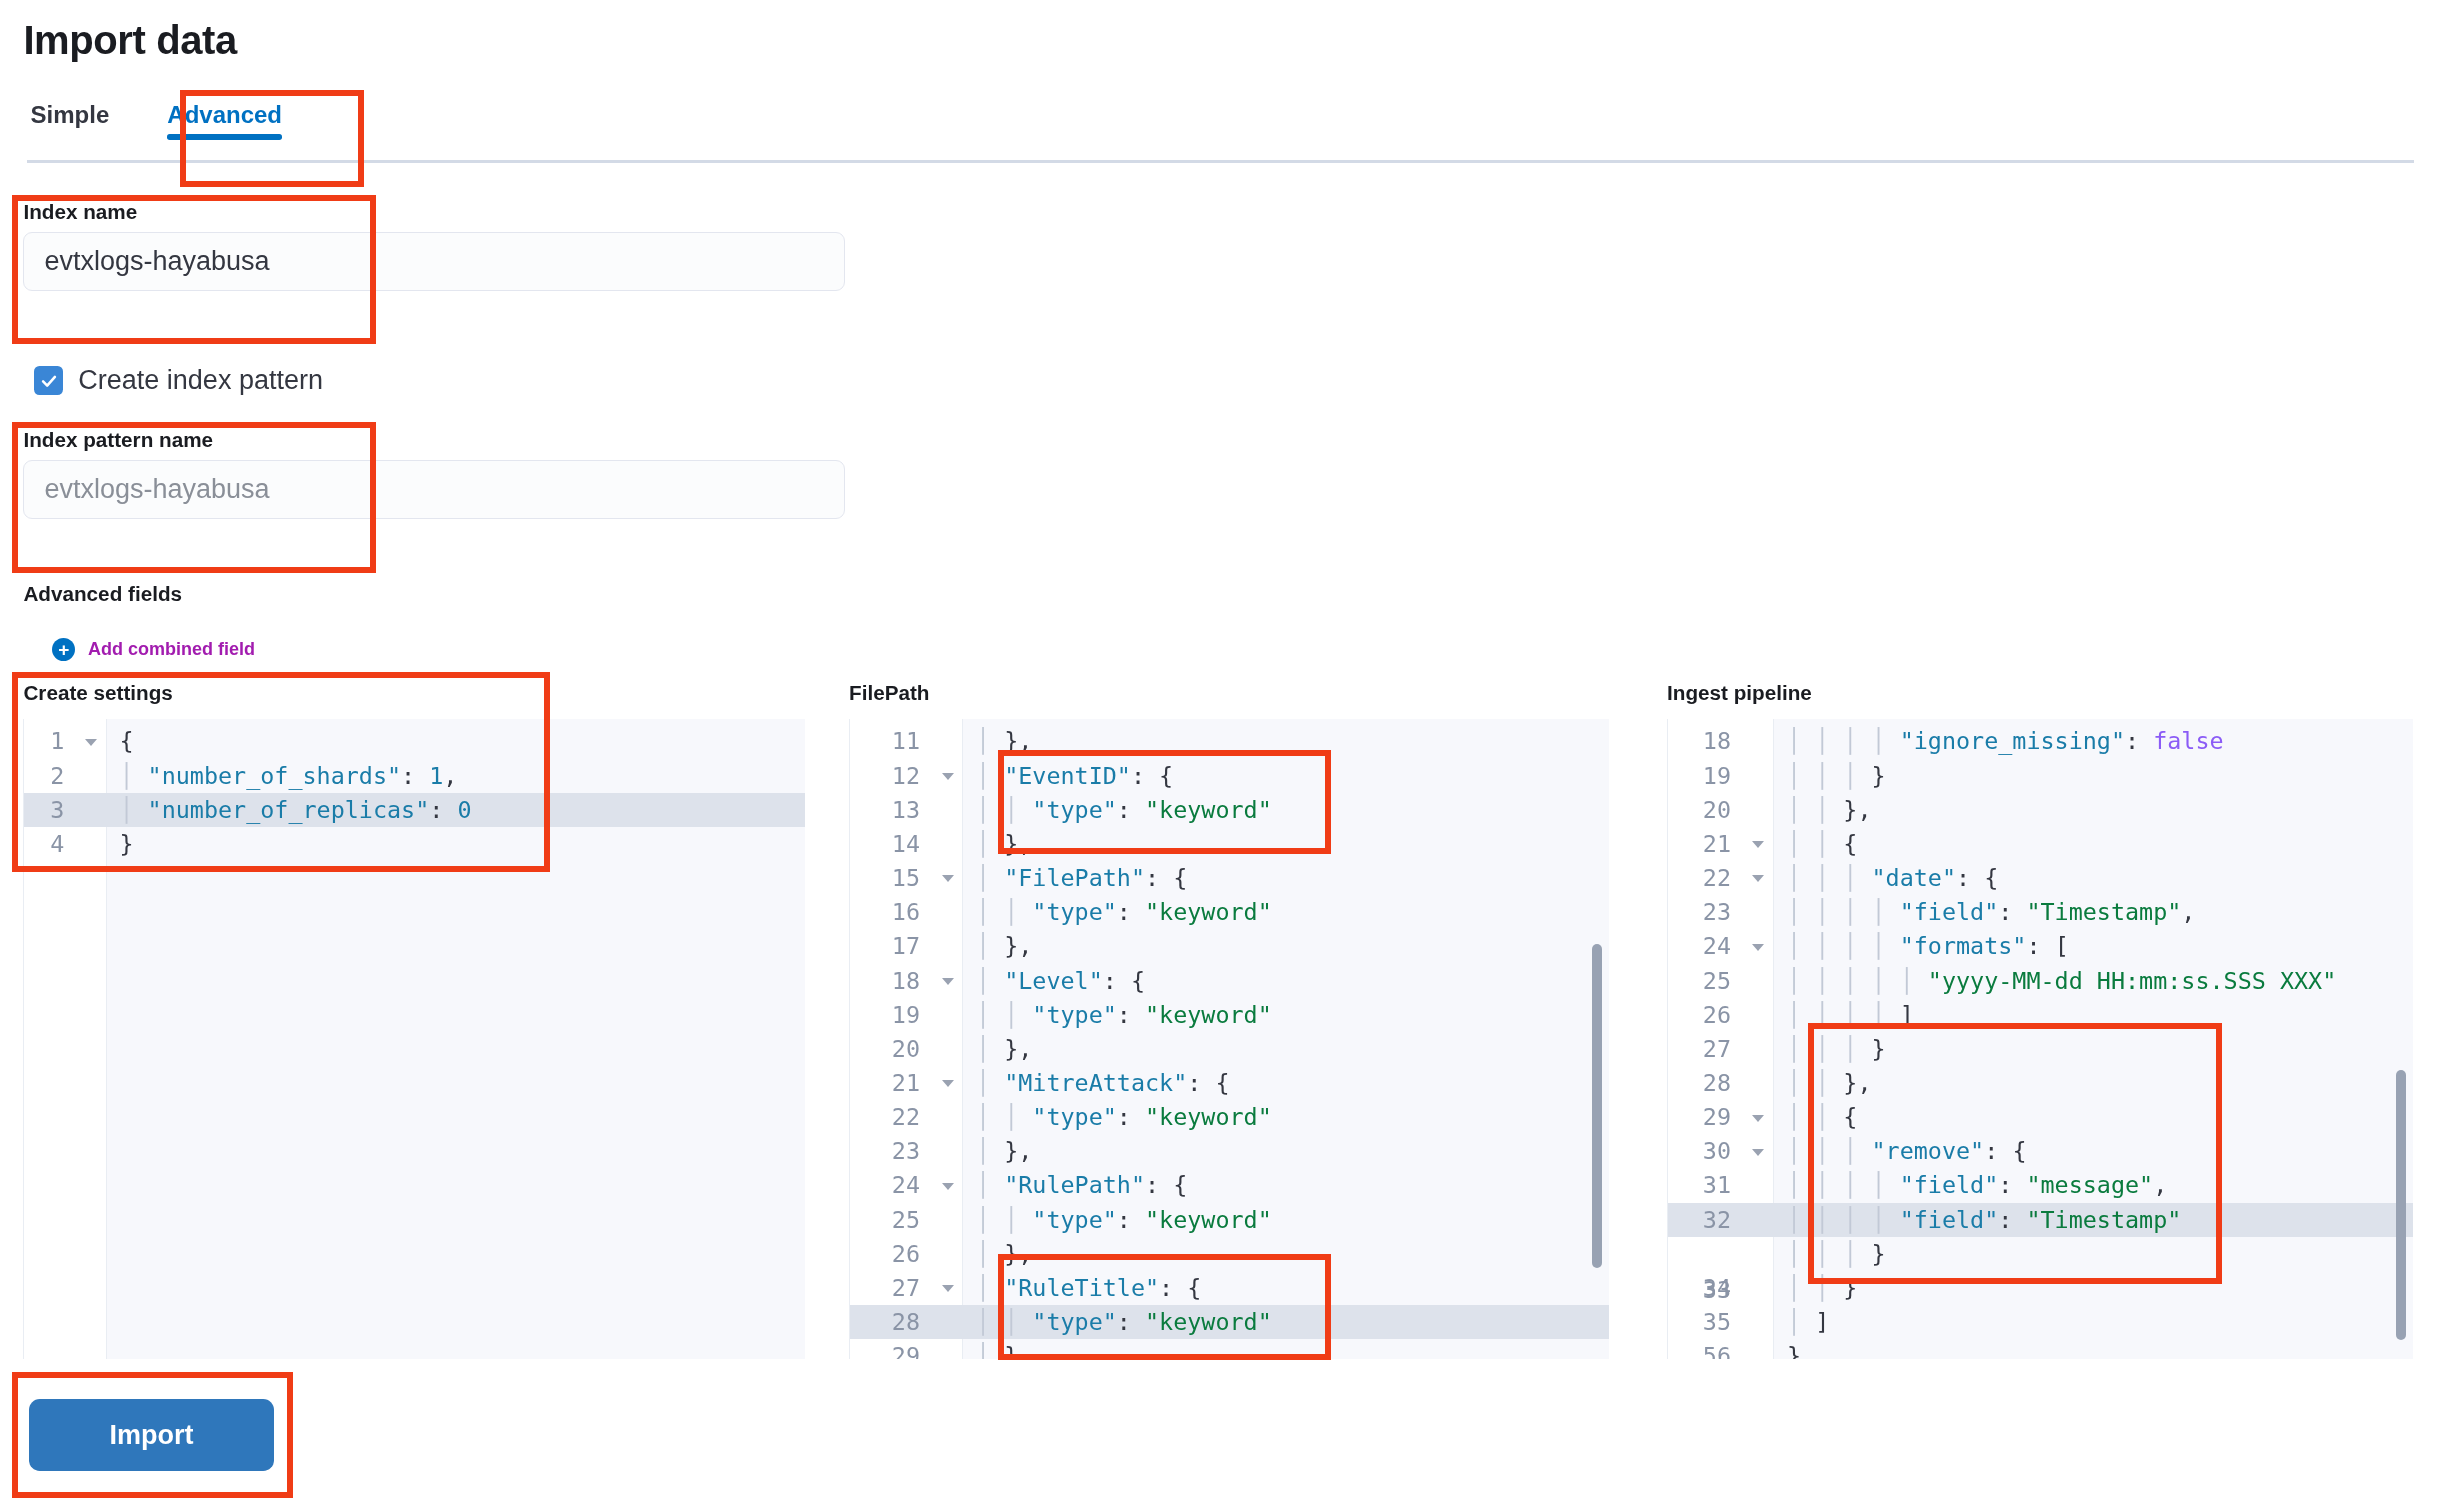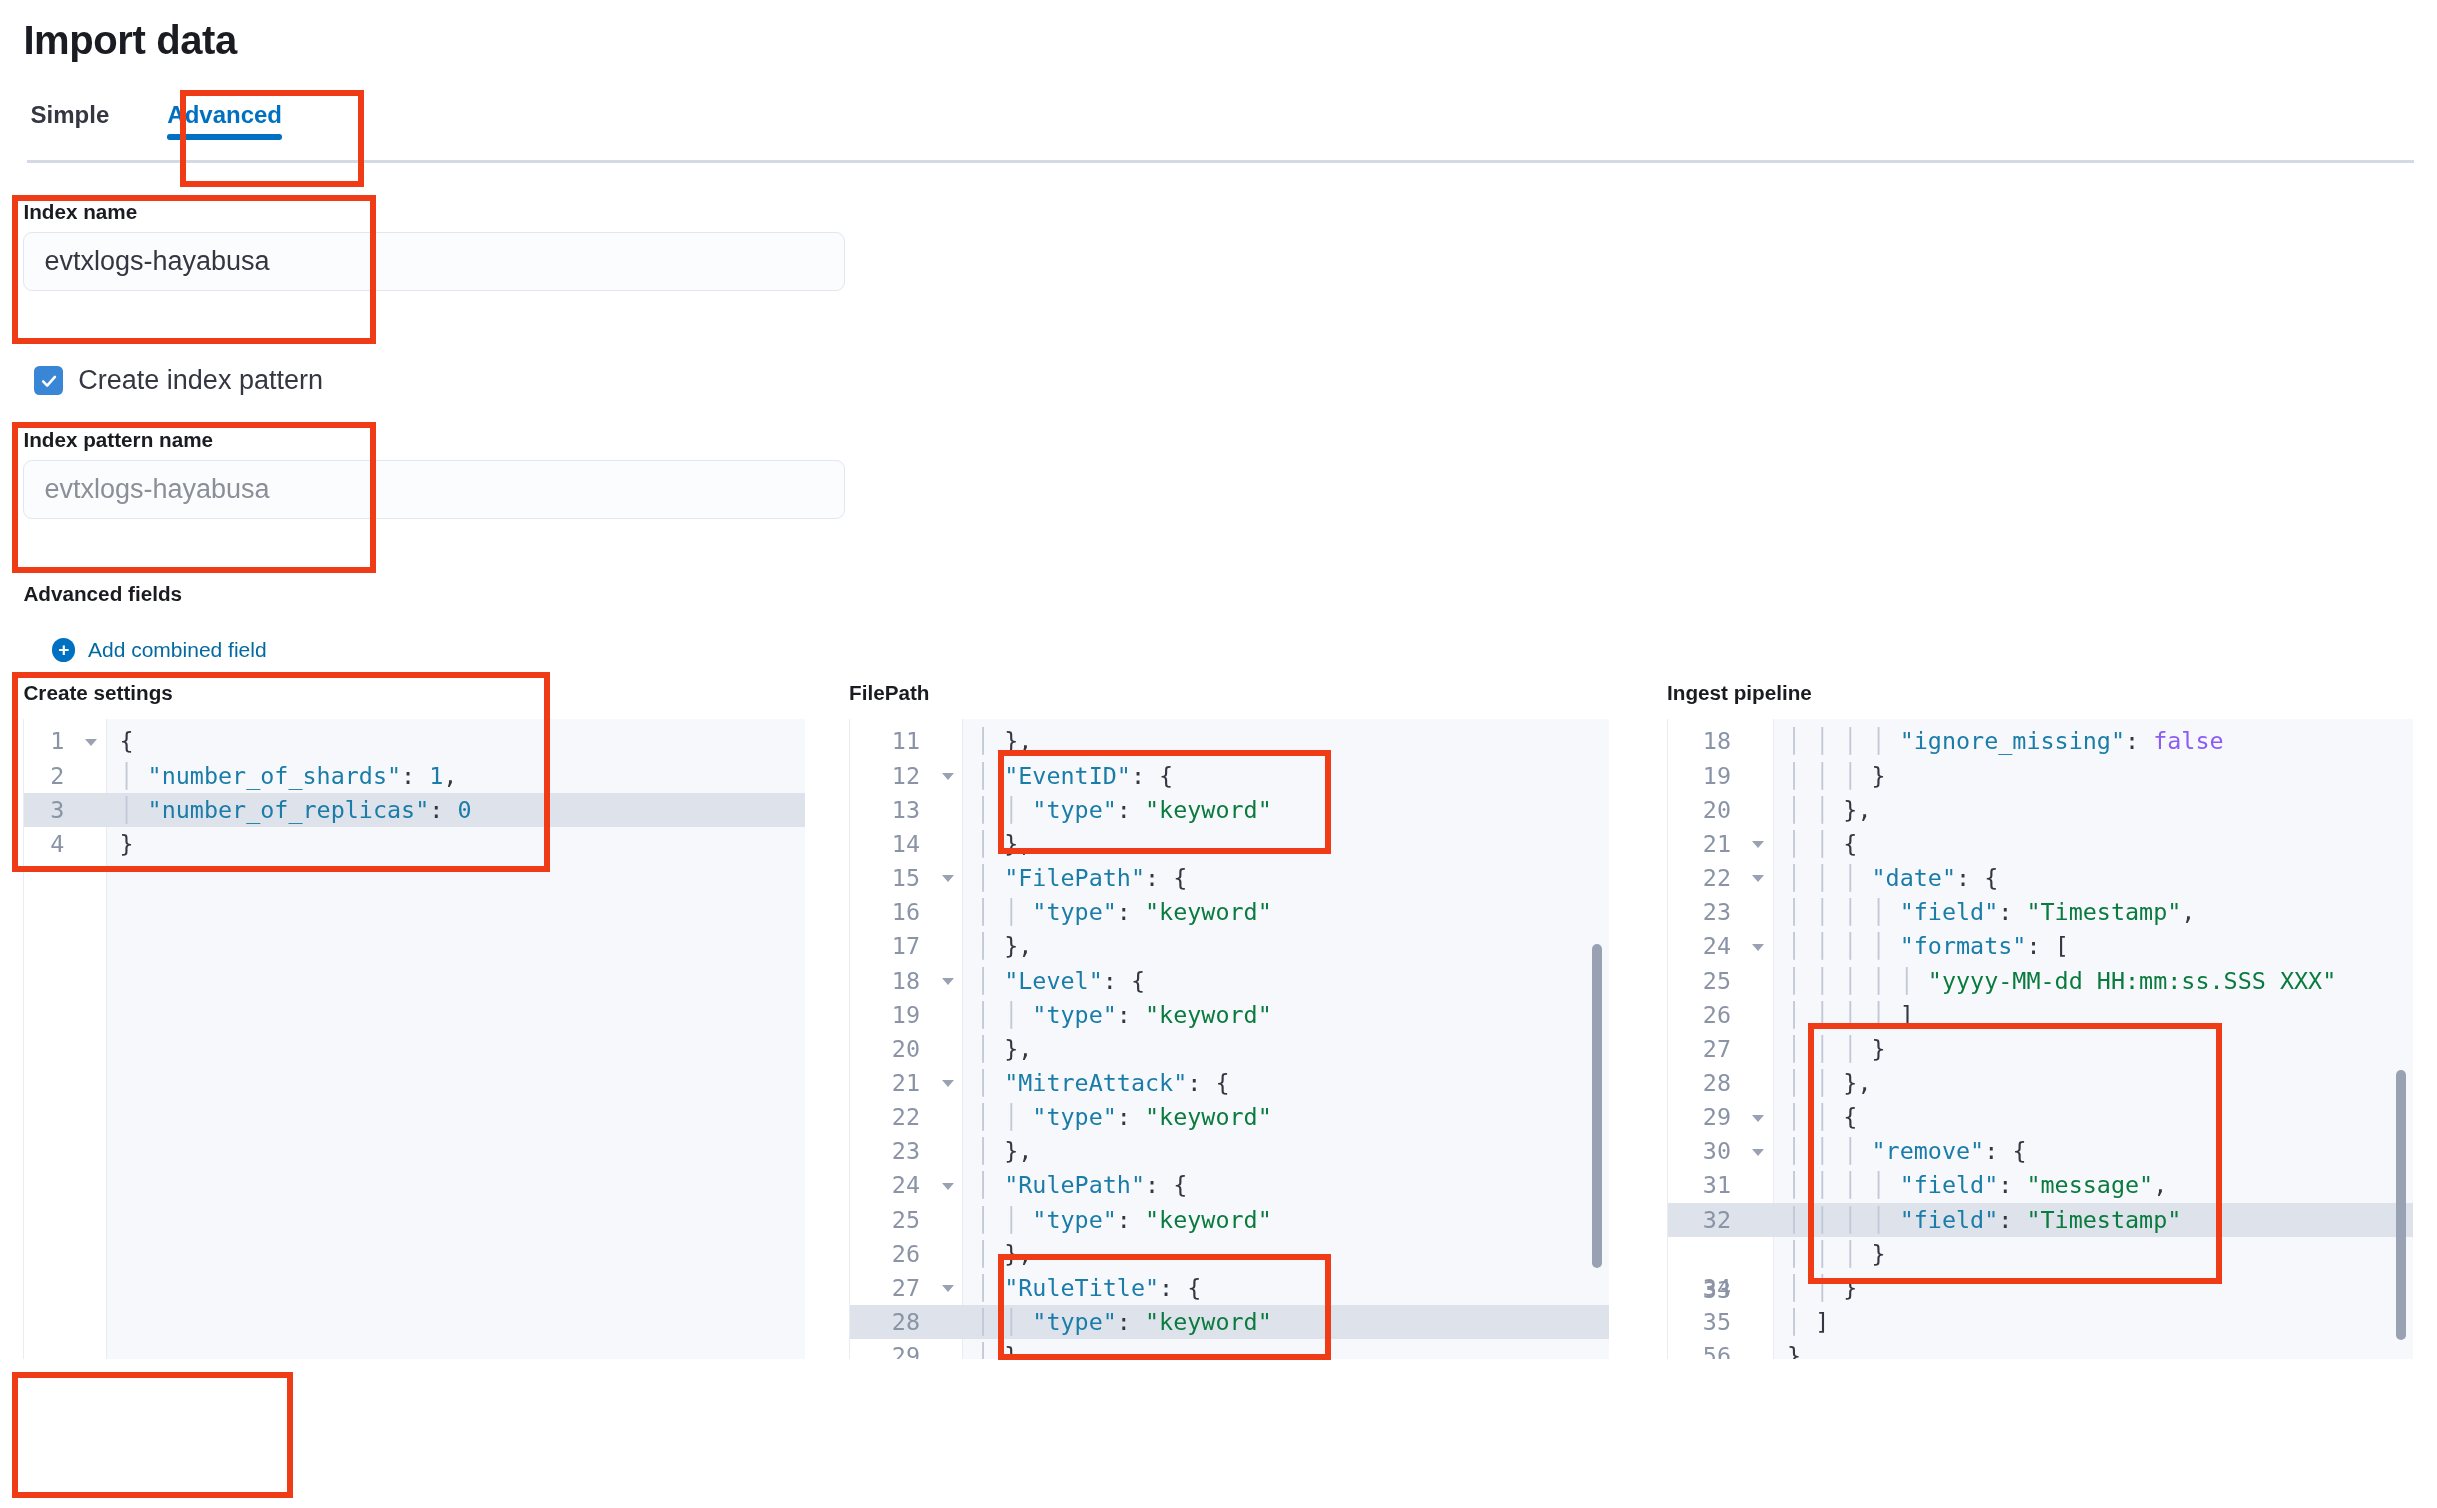--- a/index.html
+++ b/index.html
@@ -68,21 +68,21 @@
   .add-link {
     position: absolute; left: 52px; top: 638px;
     display: flex; align-items: center; gap: 12.6px; cursor: pointer;
   }
   .plus-icon {
     width: 23.4px; height: 23.4px; border-radius: 50%; background: #0071c2;
     display: flex; align-items: center; justify-content: center;
     color: #fff; font-size: 19px; line-height: 1; font-weight: 700;
     flex: 0 0 auto;
   }
-  .add-link-text { font-size: 21px; color: #0369a1; font-weight: 400; }
+  .add-link-text { font-size: 18px; color: #a21caf; font-weight: 700; }
   .panel-title {
     position: absolute; font-size: 20.7px; font-weight: 700; color: #1a1c21;
   }
   .editor {
     position: absolute; background: #f7f8fc; overflow: hidden;
     border-left: 1.8px solid #e9edf3;
     font-family: "DejaVu Sans Mono", monospace;
   }
   .editor .gutter {
     position: absolute; left: 0; top: 0; bottom: 0; width: 83px;
@@ -276,20 +276,21 @@
       <div class="code-line" style="top: 518px; left: 119px;"><span class="tok-guide">│&nbsp;</span><span class="tok-guide">│&nbsp;</span><span class="tok-guide">│&nbsp;</span><span class="tok-punct">}</span></div>
       <div class="ln" style="top: 552px; right: auto; width: 72px; left: 0px; padding-right: 9px;">34</div>
       <div class="code-line" style="top: 552px; left: 119px;"><span class="tok-guide">│&nbsp;</span><span class="tok-guide">│&nbsp;</span><span class="tok-punct">}</span></div>
       <div class="ln" style="top: 586px; right: auto; width: 72px; left: 0px; padding-right: 9px;">35</div>
       <div class="code-line" style="top: 586px; left: 119px;"><span class="tok-guide">│&nbsp;</span><span class="tok-punct">]</span></div>
       <div class="ln" style="top: 620px; right: auto; width: 72px; left: 0px; padding-right: 9px;">56</div>
       <div class="code-line" style="top: 620px; left: 119px;"><span class="tok-punct">}</span></div>
       <div class="vscroll" style="right: 7.2px; top: 351px; height: 270px;"></div>
     </div>
 
+  <button class="import-btn">Import</button>
 
   <div id="annot-layer">
       <div class="redbox" style="left: 180px; top: 90px; width: 184px; height: 97px; border-color: rgb(240, 60, 22); background: transparent;"></div>
       <div class="redbox" style="left: 11.7px; top: 195px; width: 364px; height: 149px; border-color: rgb(240, 60, 22); background: transparent;"></div>
       <div class="redbox" style="left: 11.7px; top: 422px; width: 364px; height: 151px; border-color: rgb(240, 60, 22); background: transparent;"></div>
       <div class="redbox" style="left: 11.7px; top: 672px; width: 538px; height: 200px; border-color: rgb(240, 60, 22);"></div>
       <div class="redbox" style="left: 998px; top: 750px; width: 333px; height: 104px; border-color: rgb(240, 60, 22);"></div>
       <div class="redbox" style="left: 998px; top: 1254px; width: 333px; height: 106px; border-color: rgb(240, 60, 22);"></div>
       <div class="redbox" style="left: 1808px; top: 1023px; width: 414px; height: 261px; border-color: rgb(240, 60, 22);"></div>
       <div class="redbox" style="left: 11.7px; top: 1372px; width: 281px; height: 126px; border-color: rgb(240, 60, 22); background: transparent;"></div>

